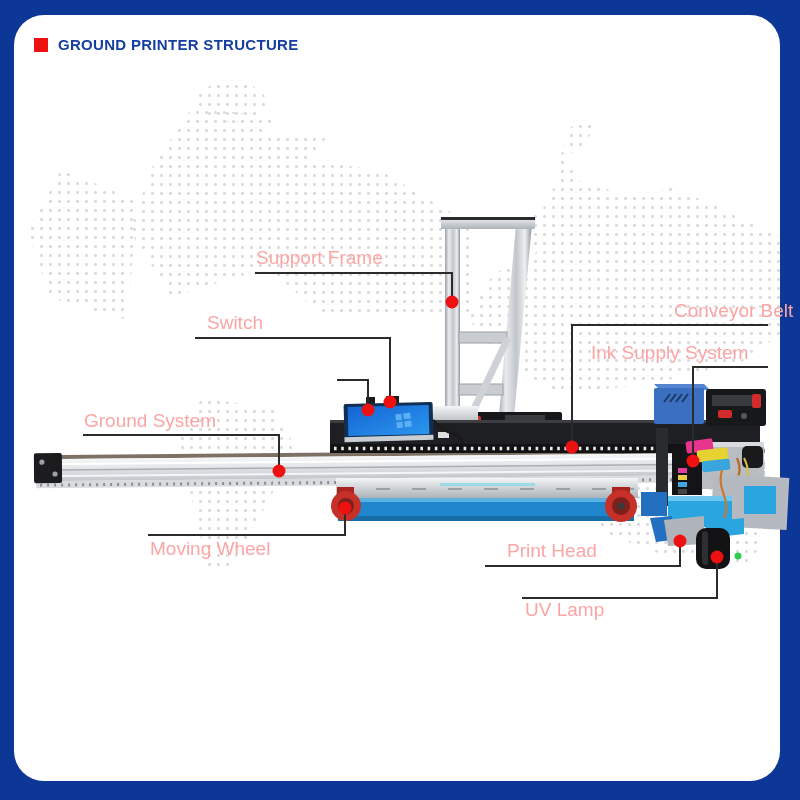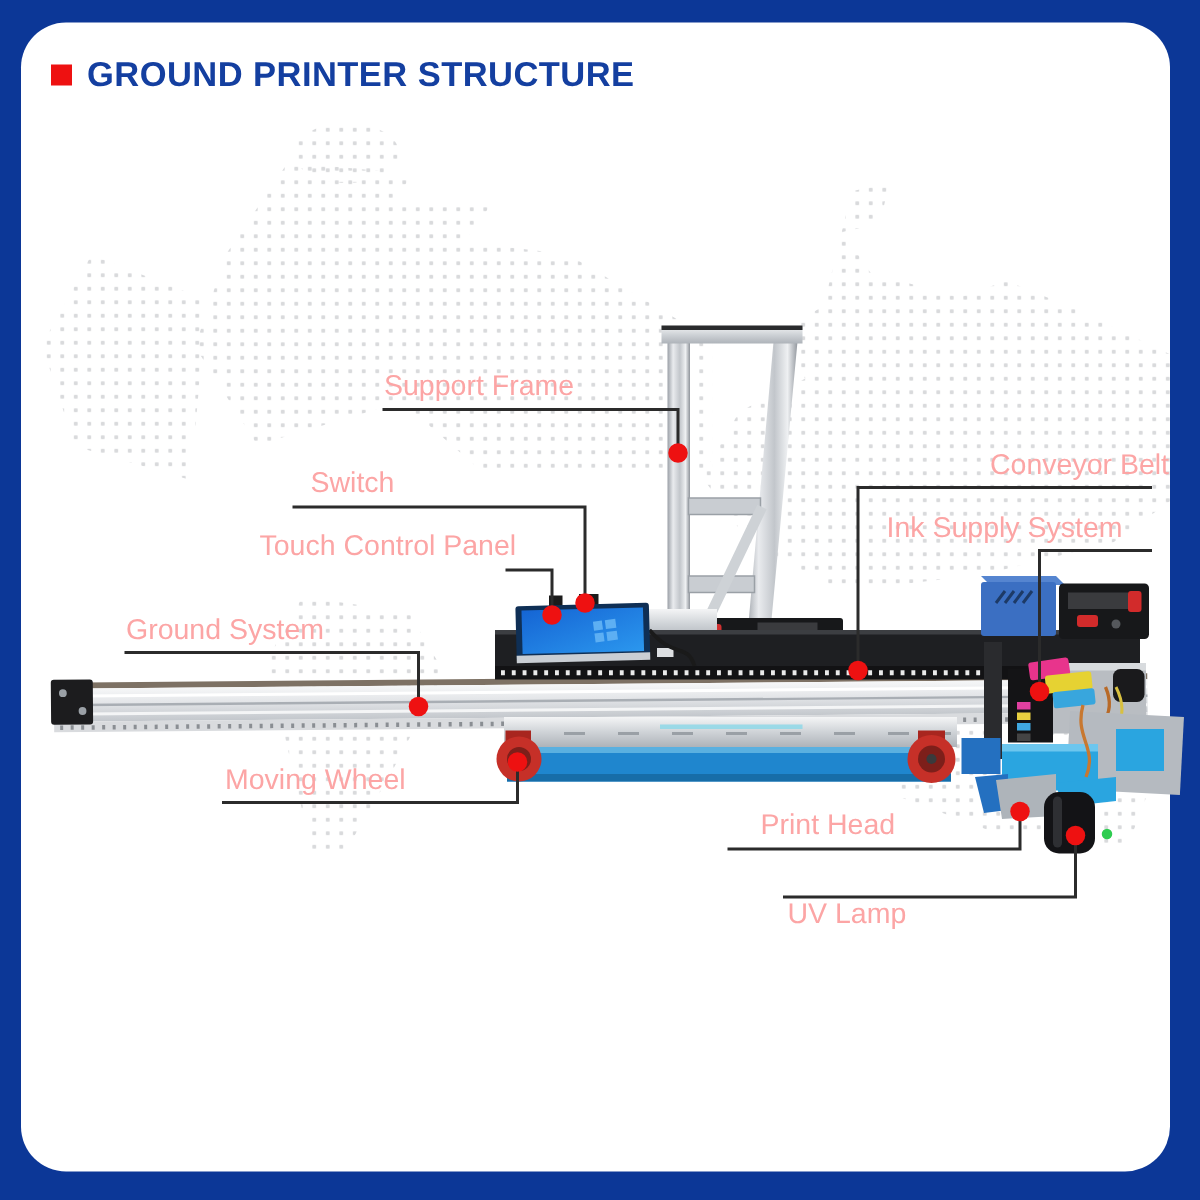--- a/index.html
+++ b/index.html
@@ -10,21 +10,21 @@
   }
   .card{
     position:absolute;left:14px;top:15px;right:20px;bottom:19px;
     background:#ffffff;border-radius:30px;
   }
   .title-row{
     position:absolute;left:34px;top:36px;display:flex;align-items:center;gap:10px;z-index:5;
   }
   .title-bullet{width:14px;height:14px;background:#ee1111;display:inline-block;}
   .page-title{
-    margin:0;font-size:23px;font-weight:700;letter-spacing:.3px;color:#143fa0;
+    margin:0;font-size:15px;font-weight:700;letter-spacing:.3px;color:#143fa0;
   }
   .dots{
     position:absolute;z-index:1;
     background-image:radial-gradient(circle,#d9dadc 1.3px,transparent 1.55px);
     background-size:9px 9px;
   }
   .blob-a{left:130px;top:108px;width:345px;height:205px;
     clip-path:polygon(18% 0%,42% 4%,38% 14%,58% 12%,52% 26%,72% 30%,100% 58%,100% 100%,55% 100%,40% 78%,12% 92%,0% 60%,6% 30%);}
   .blob-b{left:28px;top:170px;width:110px;height:150px;
     clip-path:polygon(30% 0,100% 20%,90% 100%,20% 85%,0 40%);}
@@ -234,20 +234,19 @@
     <circle cx="572" cy="447" r="6.5"></circle>
     <circle cx="693" cy="461" r="6.5"></circle>
     <circle cx="680" cy="541" r="6.5"></circle>
     <circle cx="717" cy="557" r="6.5"></circle>
   </g>
 </svg>
 
 <div class="lbl" style="left:256px;top:247px"><span>Support Frame</span></div>
 <div class="lbl" style="left:207px;top:312px"><span>Switch</span></div>
 <div class="lbl" style="left:173px;top:354px">
-  <span>Touch Control Panel</span>
 </div>
 <div class="lbl" style="left:84px;top:410px"><span>Ground System</span></div>
-<div class="lbl" style="left:150px;top:510px"><span>Moving Wheel</span></div>
-<div class="lbl" style="left:660px;top:300px"><span>Conveyor Belt</span></div>
+<div class="lbl" style="left:150px;top:538px"><span>Moving Wheel</span></div>
+<div class="lbl" style="left:674px;top:300px"><span>Conveyor Belt</span></div>
 <div class="lbl" style="left:591px;top:342px"><span>Ink Supply System</span></div>
 <div class="lbl" style="left:507px;top:540px"><span>Print Head</span></div>
 <div class="lbl" style="left:525px;top:599px"><span>UV Lamp</span></div>
 
 </body></html>

